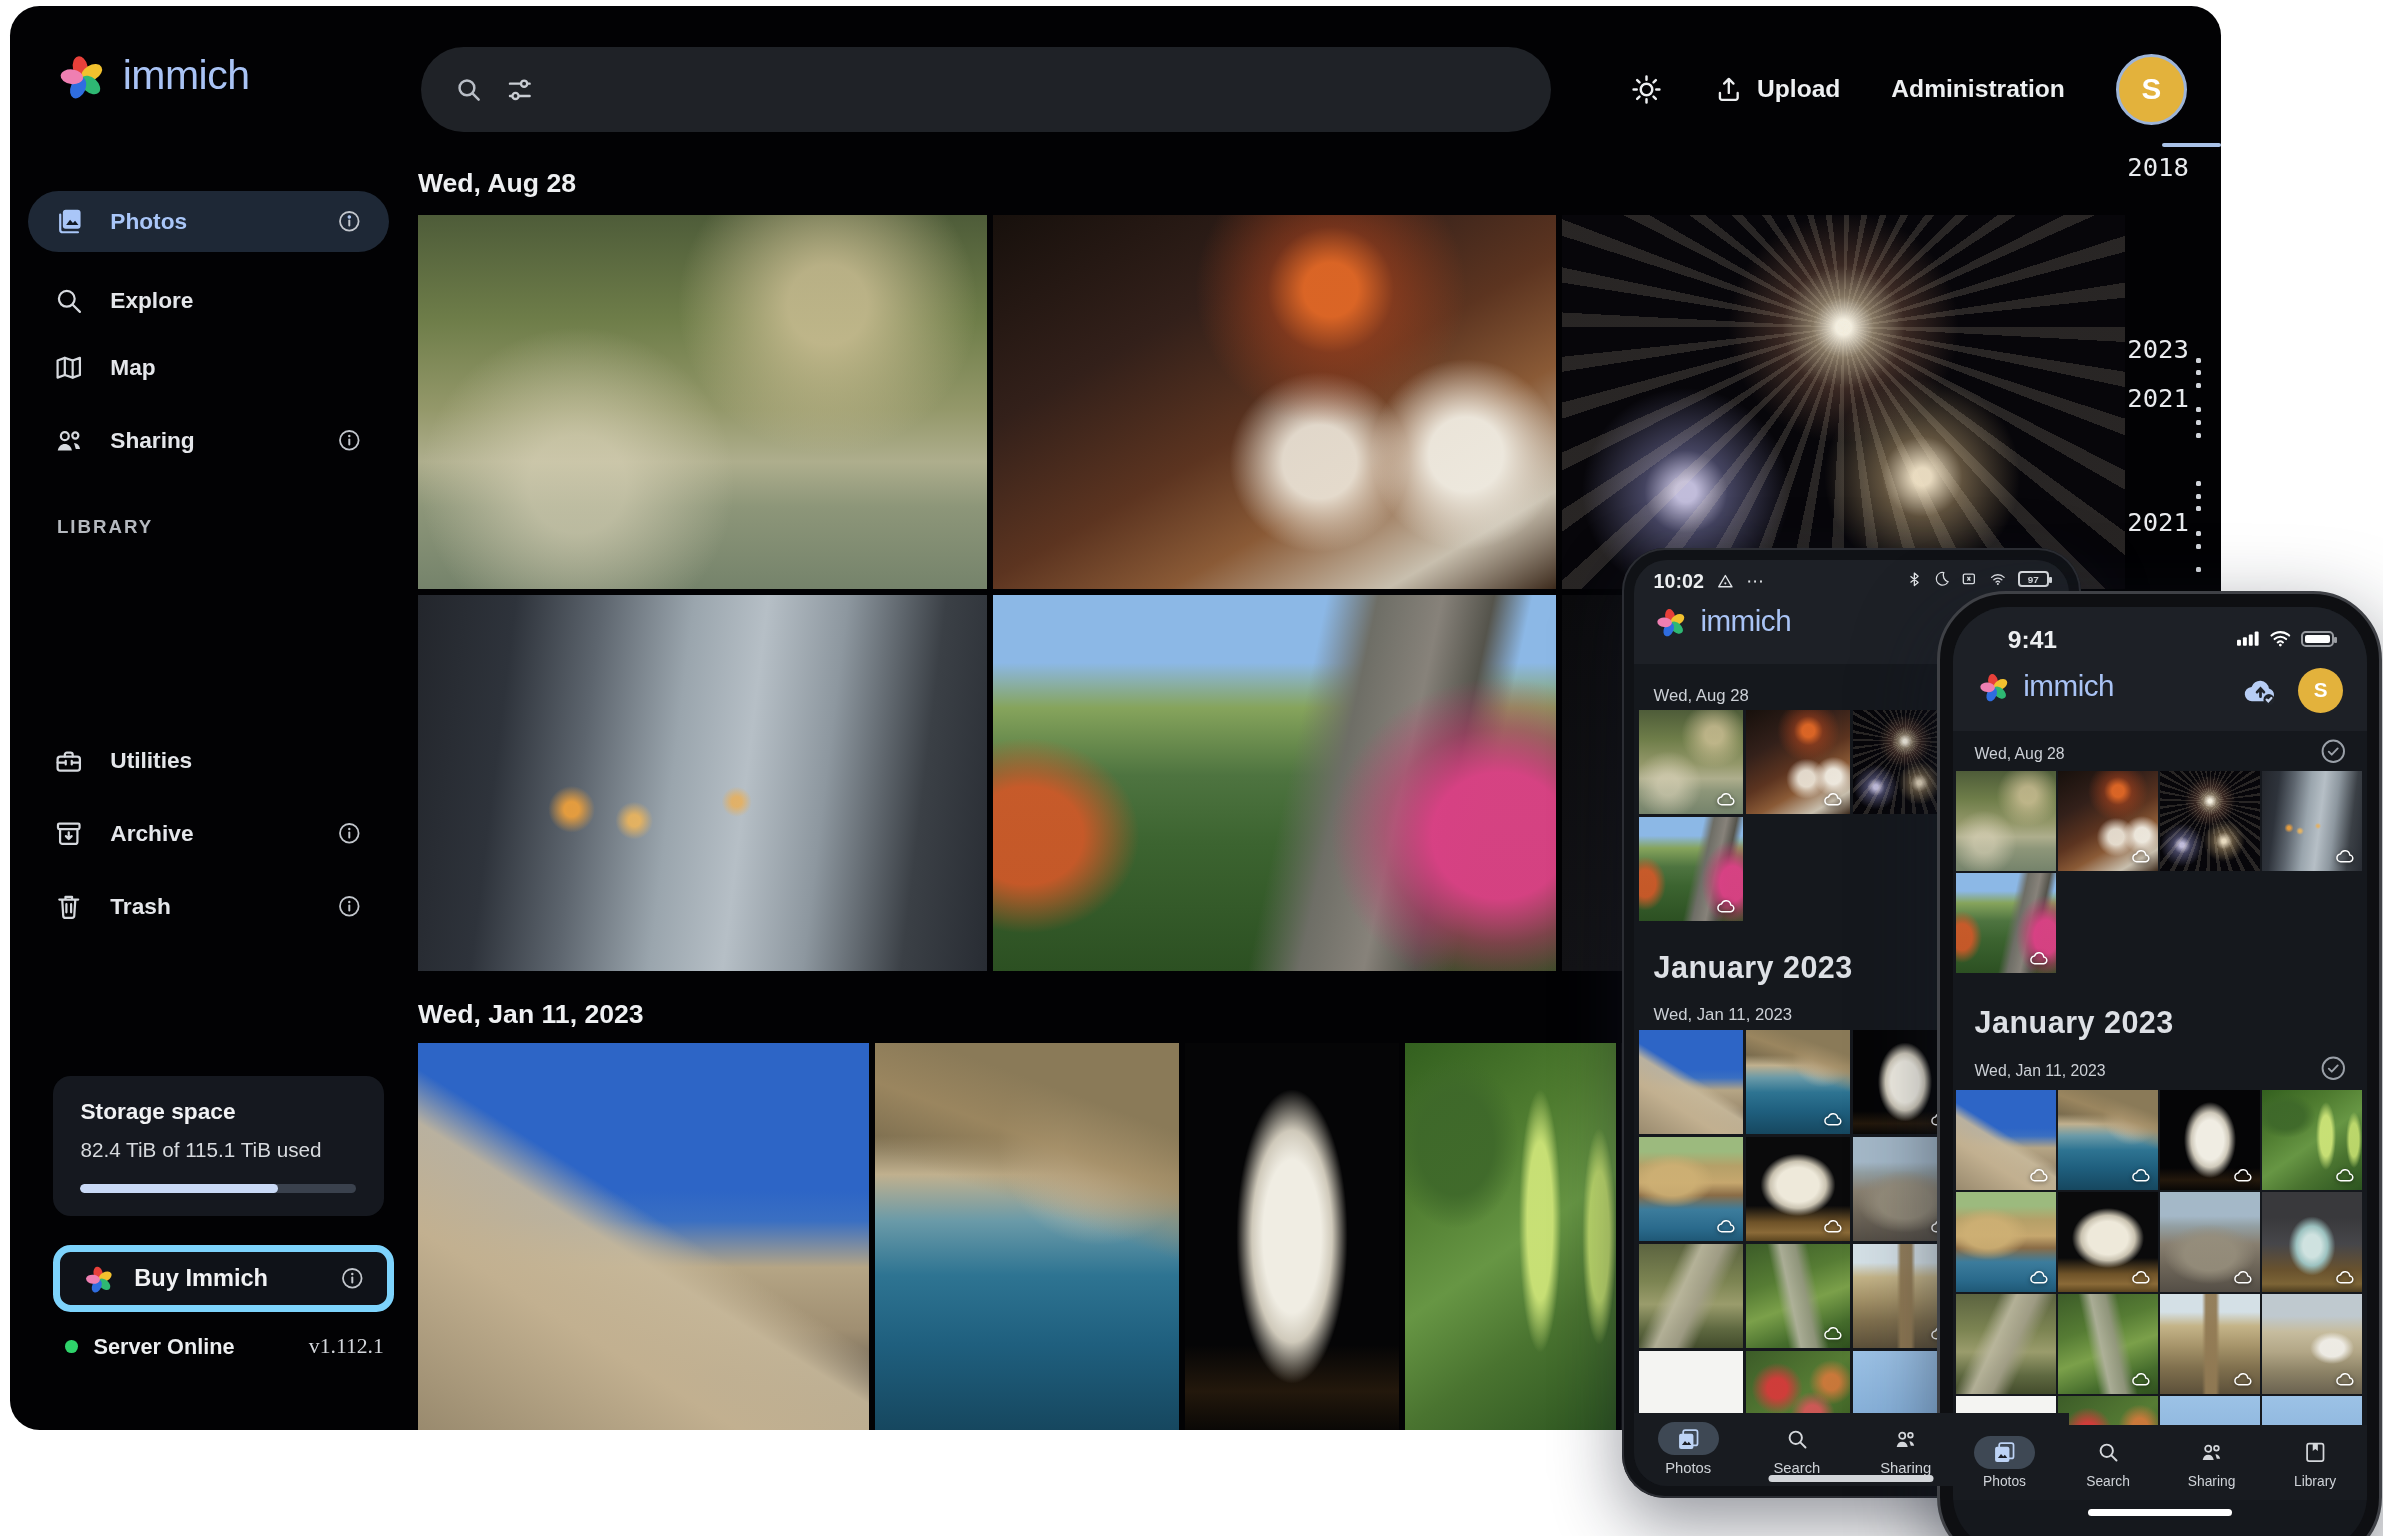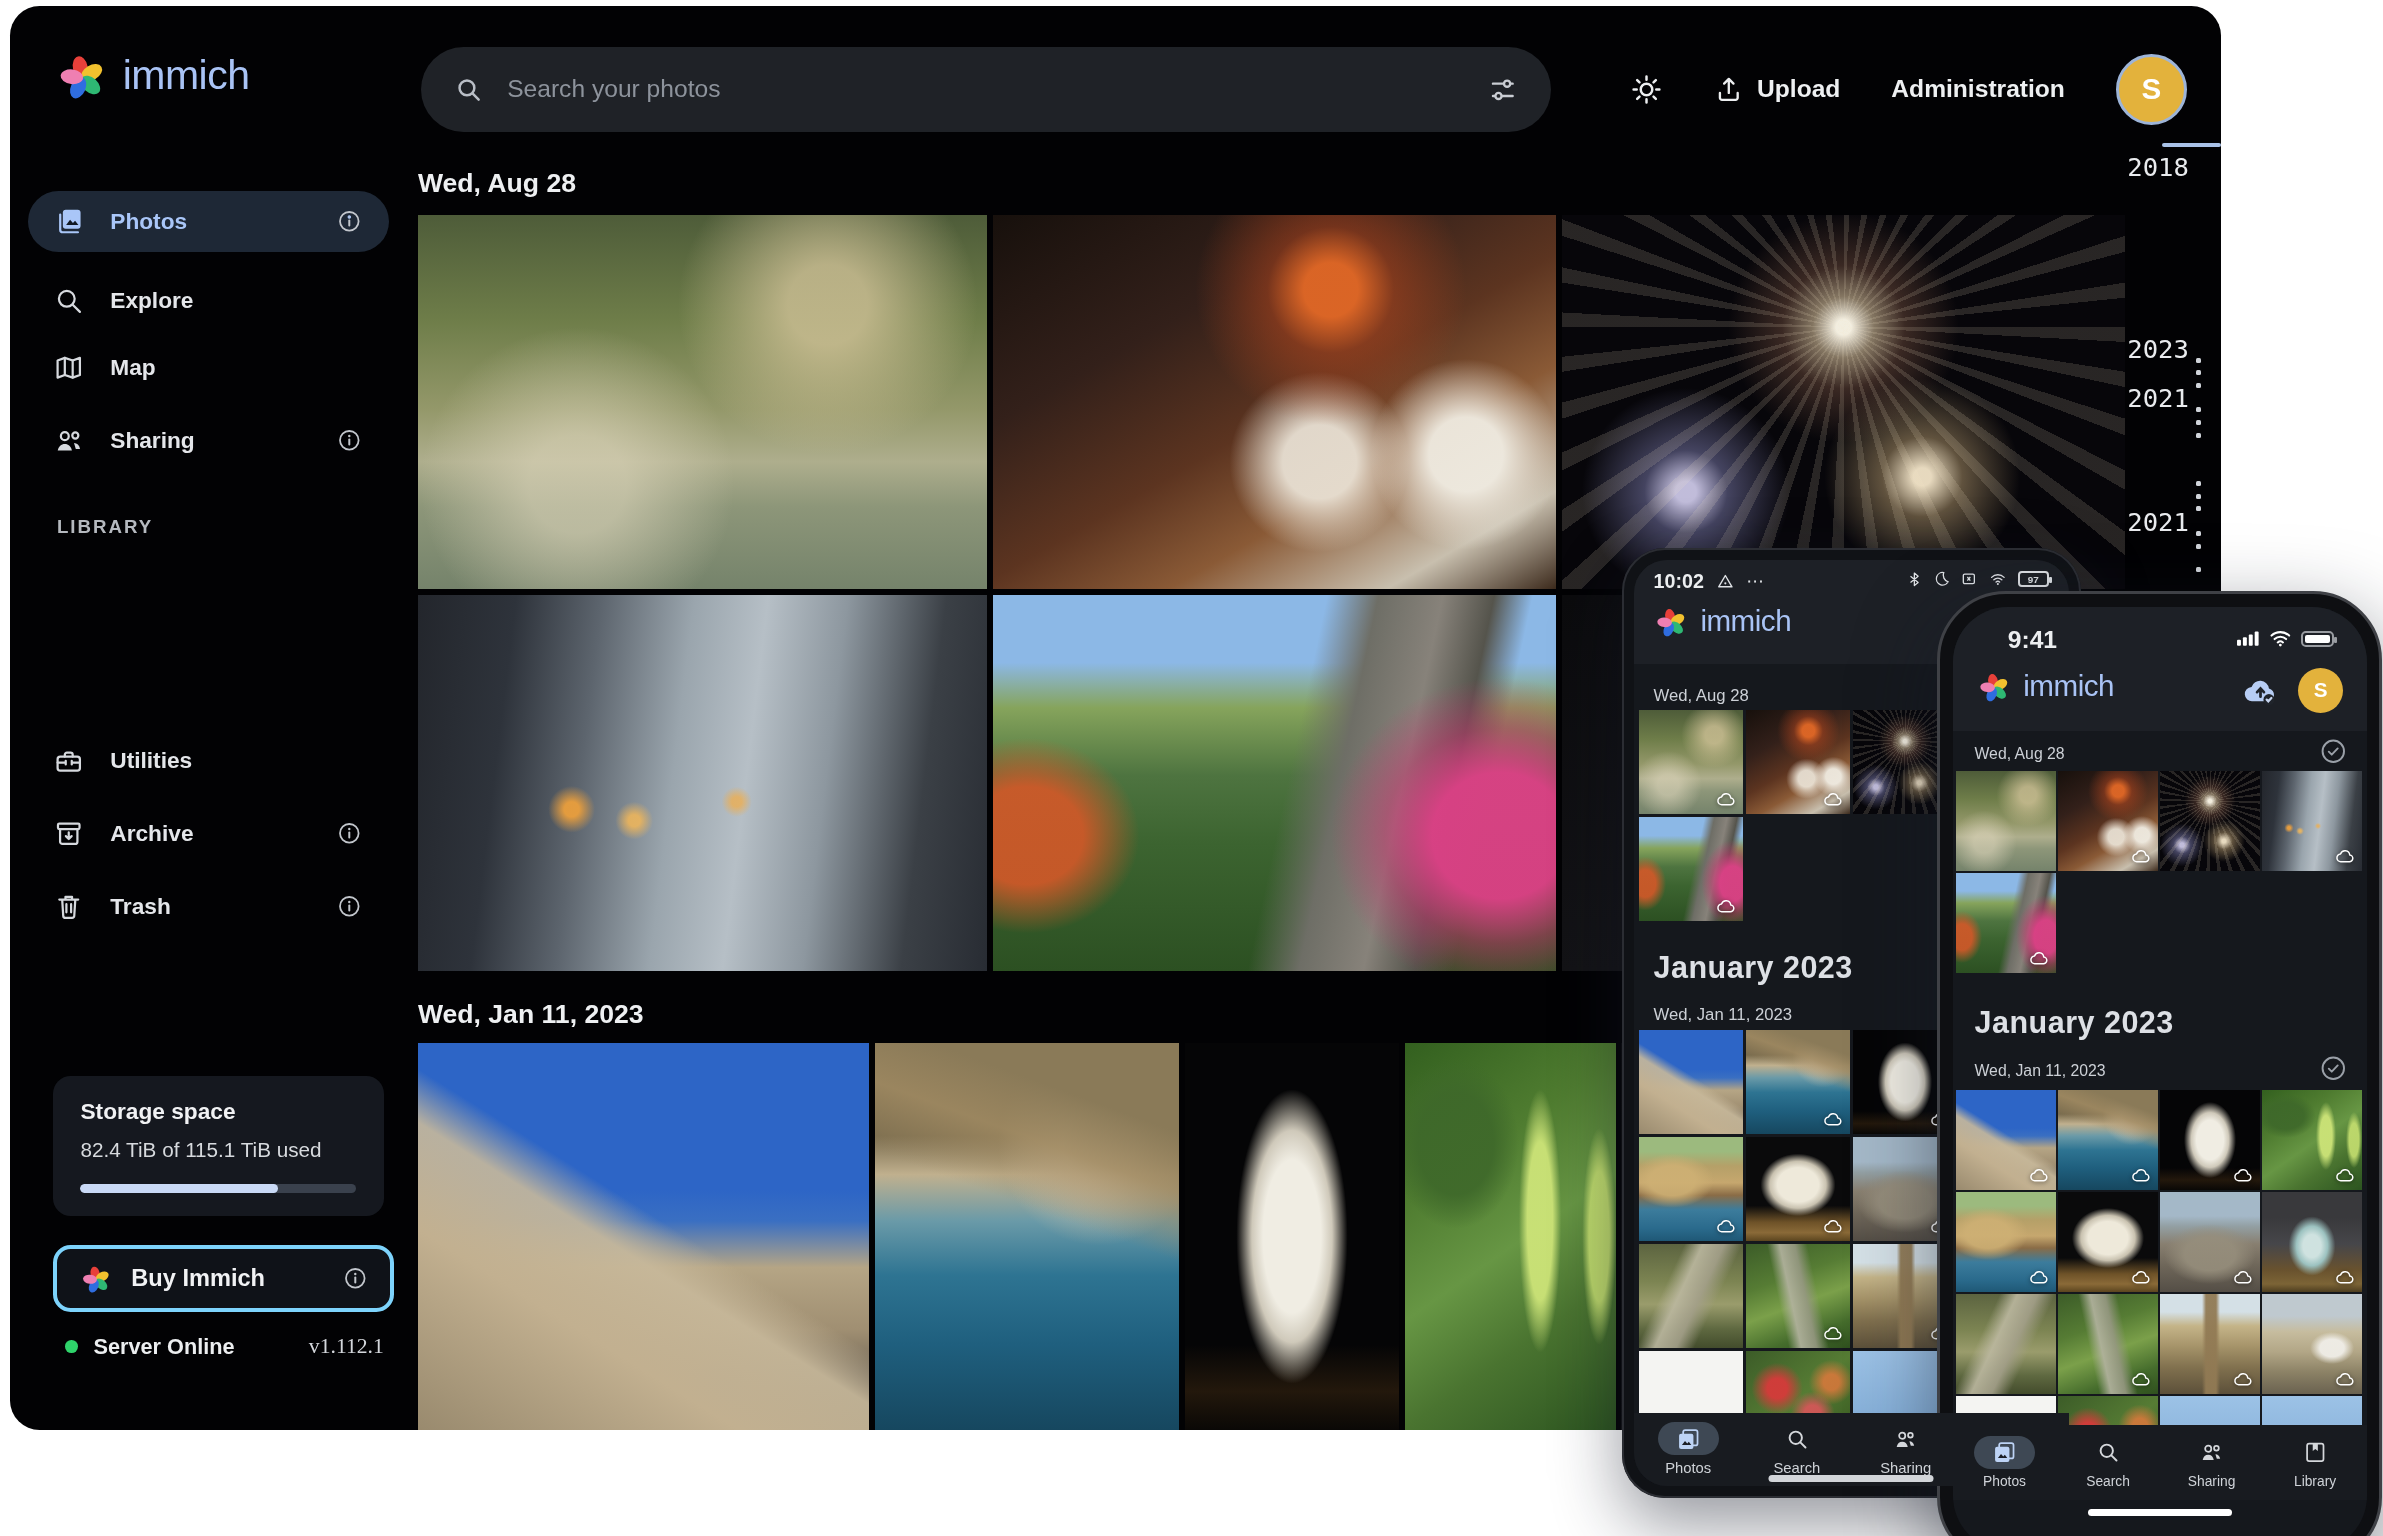--- a/index.html
+++ b/index.html
@@ -40,21 +40,21 @@
 
   
   #storage-card{position:absolute;left:43px;top:1070px;width:331px;height:140px;background:#15181f;
                 border-radius:17.7px;padding:21.7px 27.6px;}
   #storage-title{font-size:22.7px;font-weight:700;color:#f1f2f4;}
   #storage-usage{font-size:20.7px;color:#d7dade;margin-top:13.8px;}
   #storage-track{margin-top:21.7px;width:276px;height:8.9px;border-radius:4.9px;background:#3a414d;overflow:hidden;}
   #storage-fill{height:100%;border-radius:4.9px;background:#c9d9f6;}
 
   #buy-card{position:absolute;left:43px;top:1239px;width:341px;height:67px;background:#0f1218;
-            border:4px solid #7dd3fc;border-radius:17.7px;display:flex;align-items:center;
+            border:7px solid #7dd3fc;border-radius:17.7px;display:flex;align-items:center;
             padding:0 21.7px;gap:17.7px;cursor:pointer;}
   #buy-label{font-size:23.6px;font-weight:700;color:#f1f2f4;flex:1;}
   .info-lite{width:26.6px;height:26.6px;color:#c2c6cc;}
   .info-lite svg{width:26.6px;height:26.6px;}
 
   #server-row{position:absolute;left:55px;top:1328px;width:319px;display:flex;align-items:center;gap:15.8px;}
   #server-dot{width:12.8px;height:12.8px;border-radius:50%;background:#2fd36b;}
   #server-label{font-size:21.7px;font-weight:700;color:#eceef0;flex:1;}
   #server-version{font-size:21.7px;color:#d4d7dc;font-family:Liberation Serif, serif;}
 
@@ -228,21 +228,20 @@
       <span class="brand-text">immich</span>
     </div>
 
     <div id="searchbar">
       <span>
         <svg width="29.6" height="29.6" viewBox="0 0 24 24" fill="none" stroke="#b9bec6" stroke-width="2" stroke-linecap="round">
             <circle cx="10.5" cy="10.5" r="6"></circle>
             <path d="M15 15l5 5"></path>
           </svg>
       </span>
-      <input type="text" placeholder="Search your photos" style="">
       <span>
         <svg width="29.6" height="29.6" viewBox="0 0 24 24" fill="none" stroke="#c9cdd3" stroke-width="1.9" stroke-linecap="round">
             <path d="M4 7h8.5M18.5 7H20M4 17h1.5M11.5 17H20"></path>
             <circle cx="15.5" cy="7" r="2.5"></circle>
             <circle cx="8.5" cy="17" r="2.5"></circle>
           </svg>
       </span>
     </div>
 
     <div id="hdr-right">

